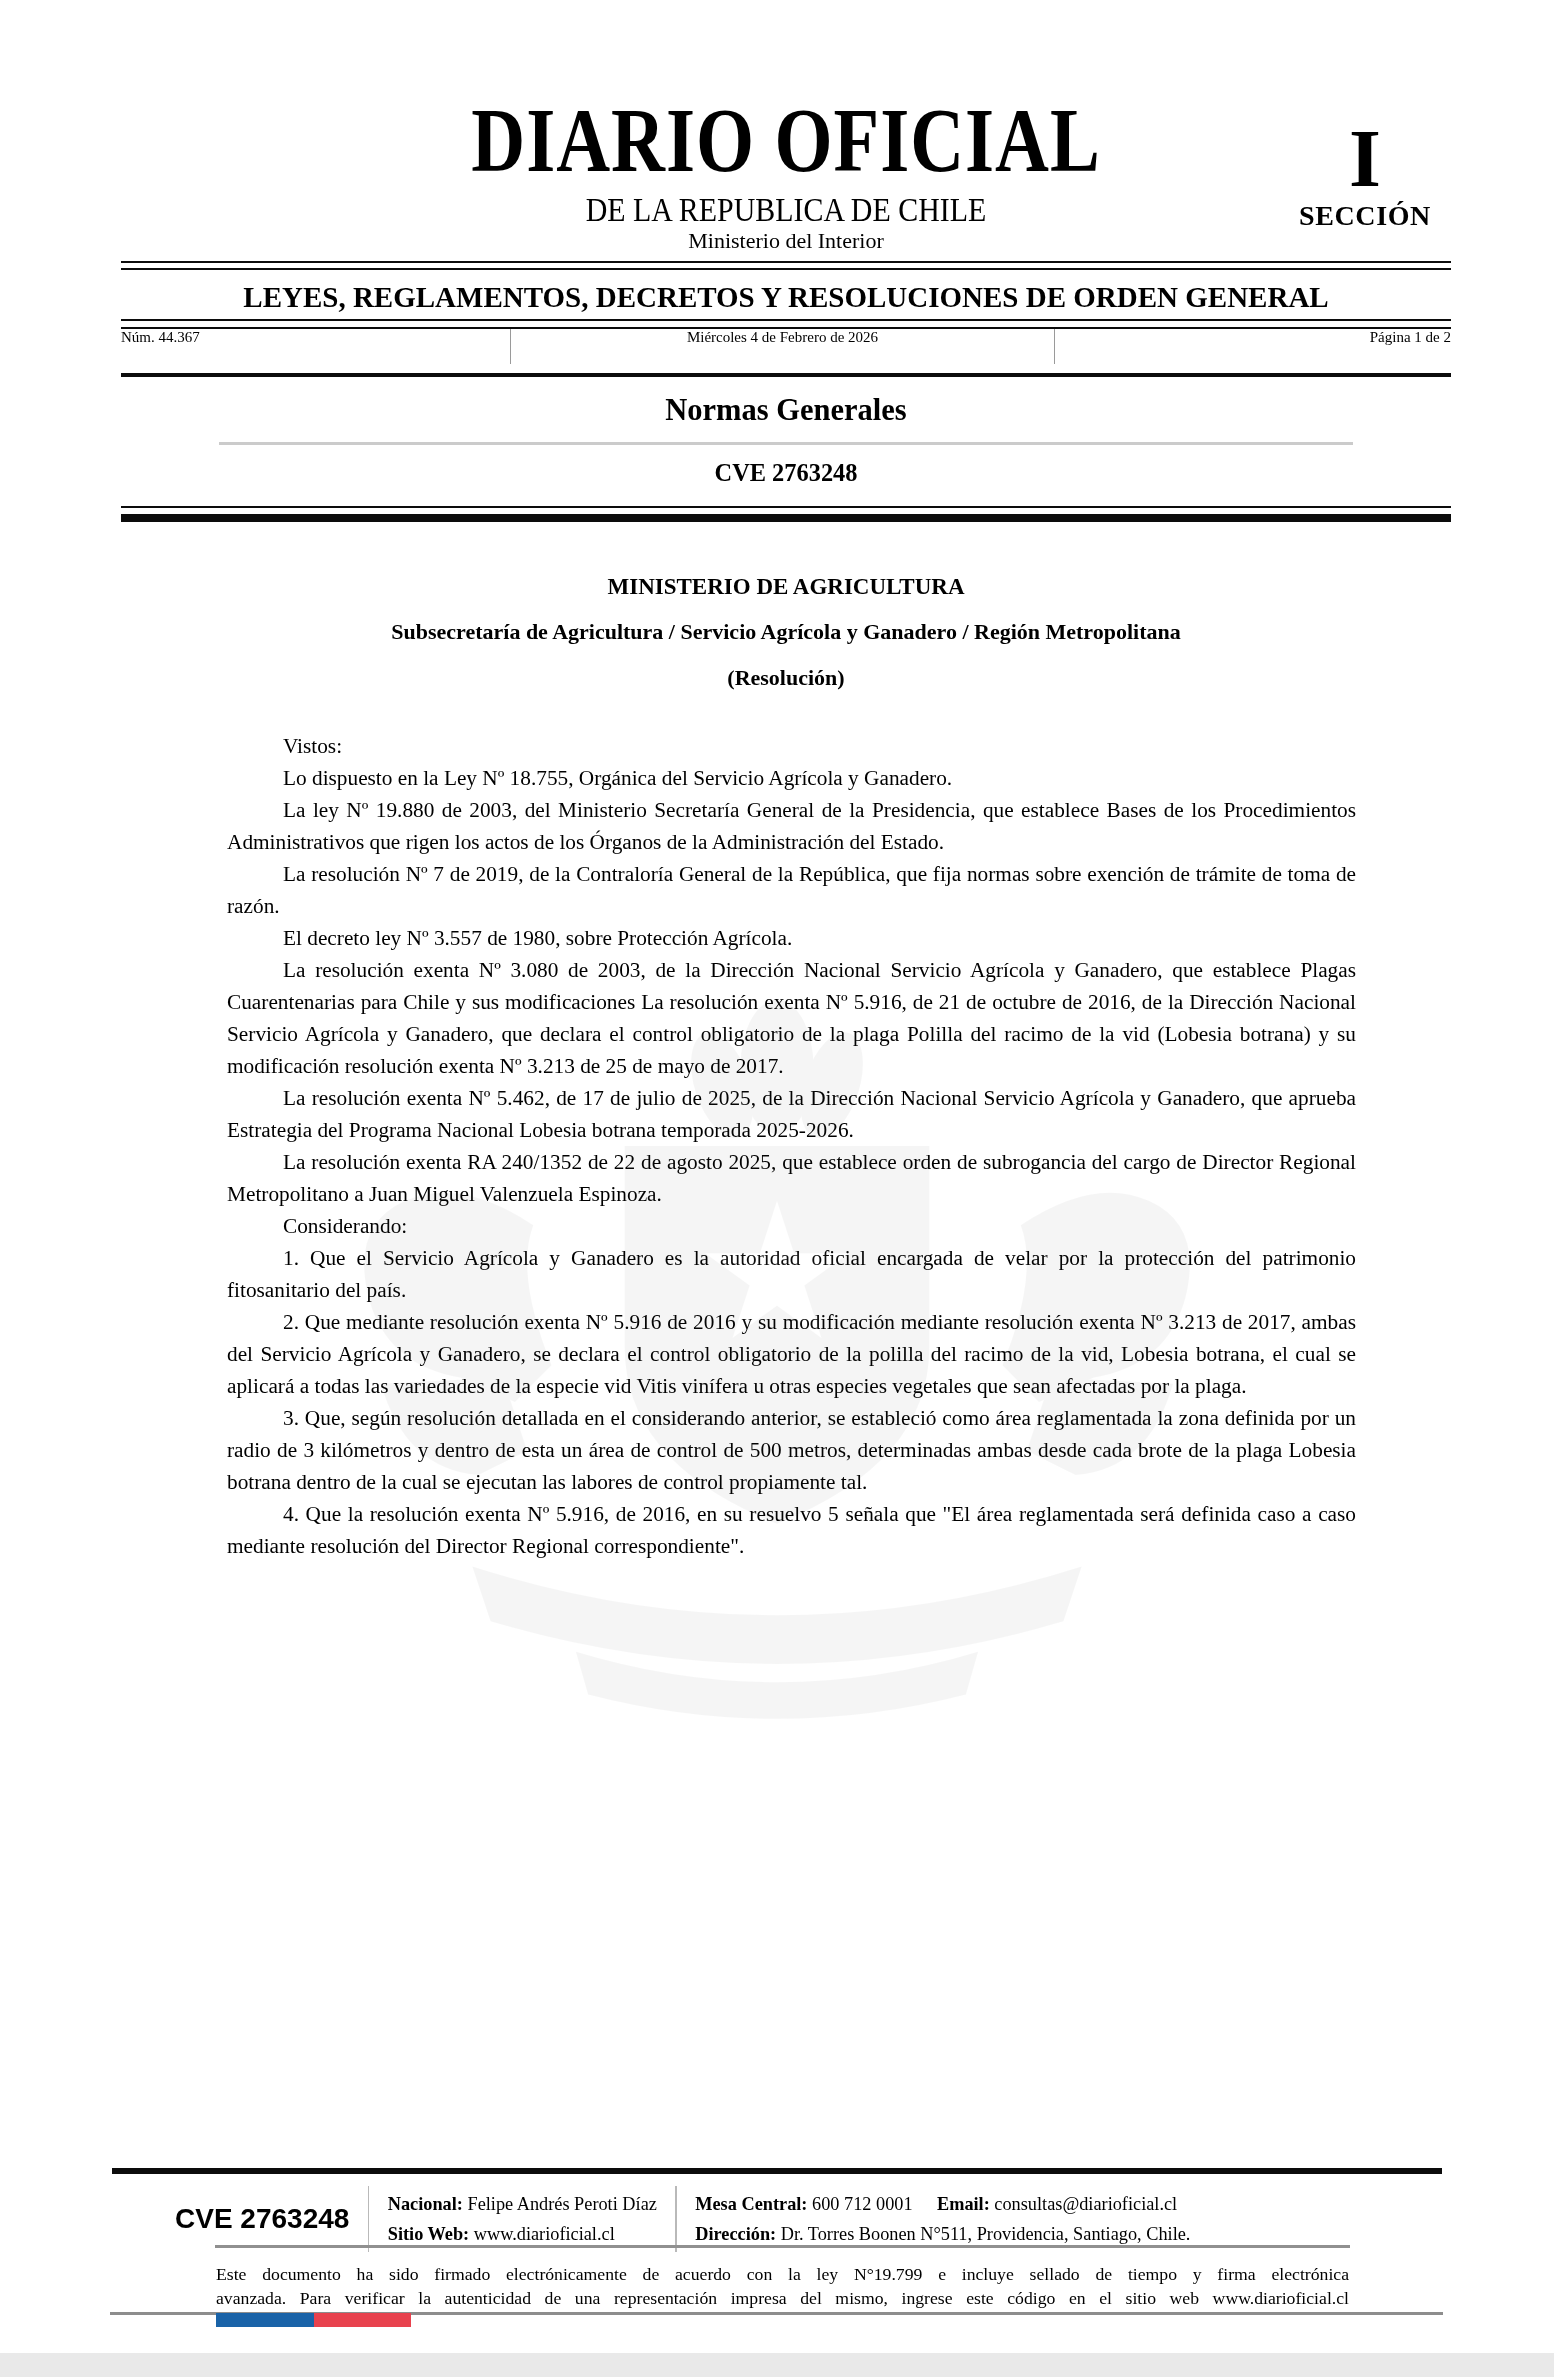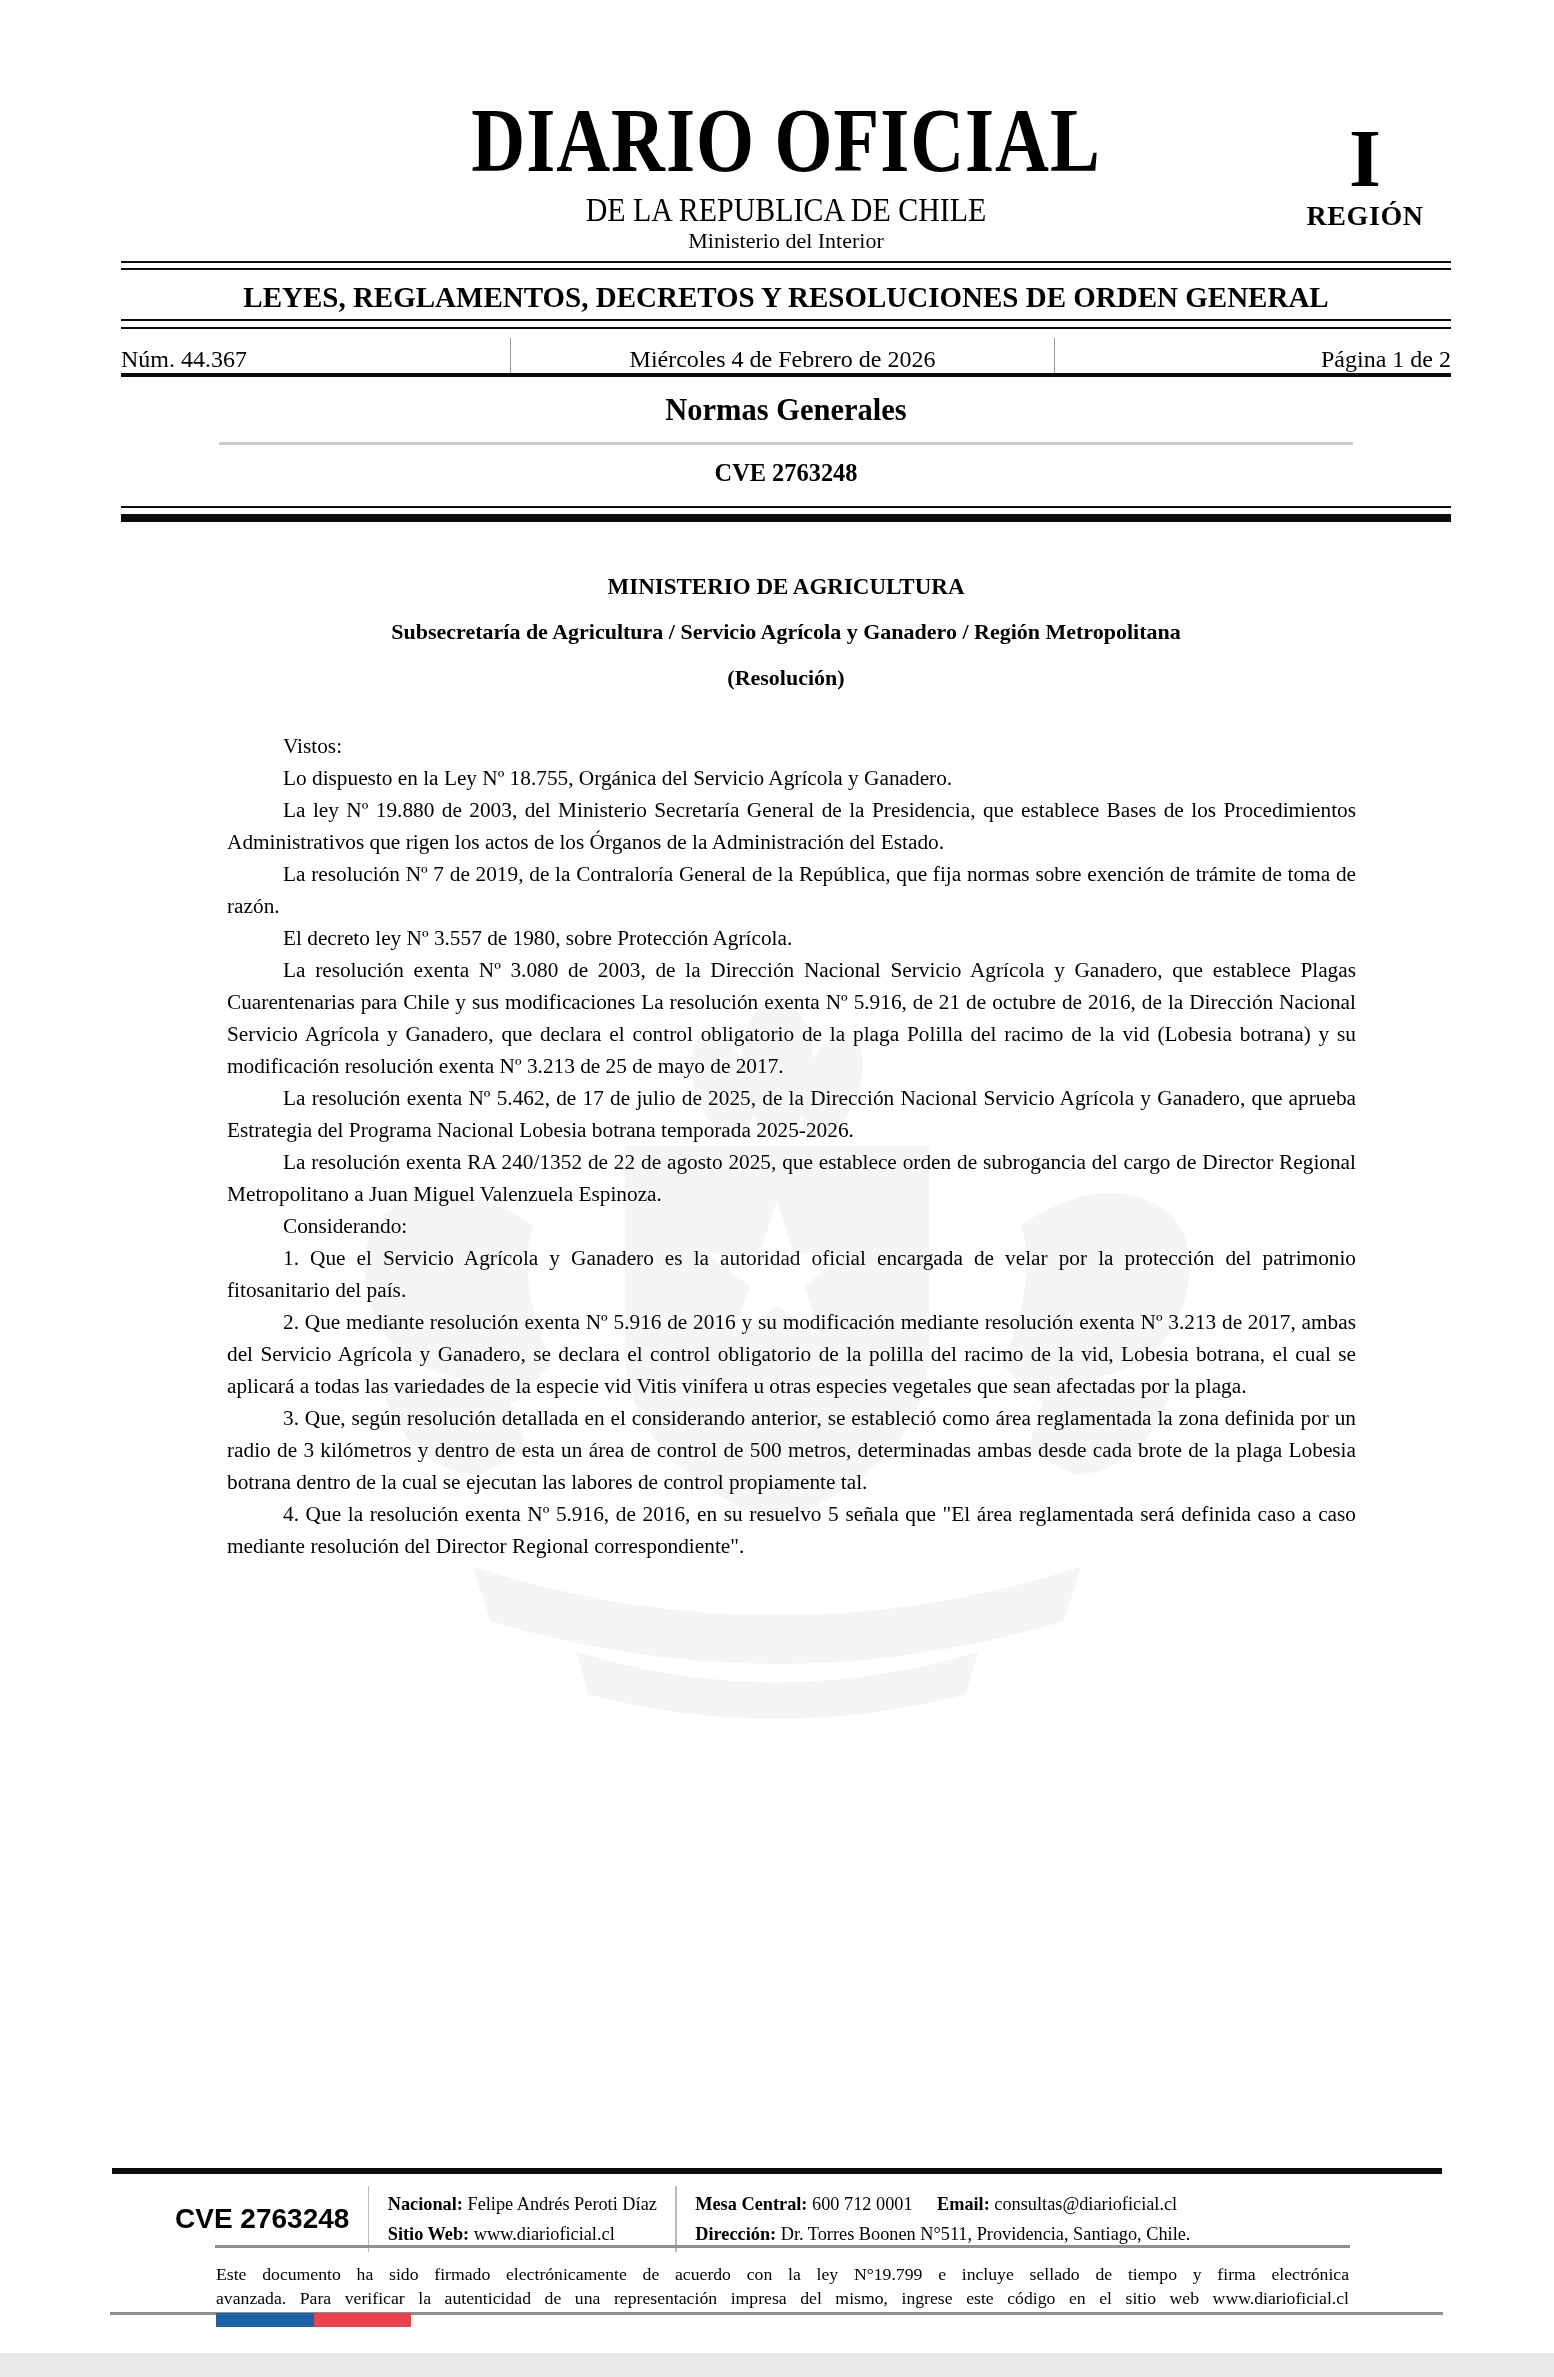--- a/index.html
+++ b/index.html
@@ -20,21 +20,21 @@
   
   .dbl-rule{margin:0 112px; height:5.5px; border-top:2.4px solid #0c0c0c; border-bottom:2.4px solid #0c0c0c;}
   .ruleA{margin-top:7.3px;}
   .ruleB{margin-top:4.9px;}
   .ruleC{margin:0 112px; height:4.3px; background:#0c0c0c;}
   .ruleD{margin:17.7px 112px 0; height:1.8px; background:#0c0c0c;}
   .ruleD2{margin:5.5px 112px 0; height:8px; background:#0c0c0c;}
   .gray-rule1{margin:14.6px auto 0; width:1134px; height:2.4px; background:#cbcbcb;}
   
   .banner{margin-top:9.8px; text-align:center; font-weight:bold; font-size:29px; line-height:34px;}
-  .infobar{margin:0 112px; height:44px; display:flex; align-items:flex-end; font-size:24px;}
+  .infobar{margin:0 112px; height:44px; display:flex; align-items:flex-start; font-size:15px;}
   .infobar .cell-left{flex:0 0 389px; text-align:left;}
   .infobar .cell-mid{flex:1 1 auto; text-align:center;}
   .infobar .cell-right{flex:0 0 396px; text-align:right;}
   .vsep{width:1.2px; background:#9a9a9a; height:35px;}
   .section-heading{margin-top:16px; text-align:center; font-weight:bold; font-size:30.5px; line-height:35px;}
   .cve-heading{margin-top:13.4px; text-align:center; font-weight:bold; font-size:24.4px; line-height:30.5px;}
   
   .ministry-heading{margin-top:51px; text-align:center; font-weight:bold; font-size:23px; line-height:28px;}
   .article-sub{margin-top:17px; text-align:center; font-size:22px; line-height:27px;font-weight:bold;}
   .article-title{margin:22px 207px 0 218px; text-align:center; font-weight:bold; font-size:23px; line-height:37px;}
@@ -80,21 +80,21 @@
       <path d="M350 1120 q500 160 1000 0 l-30 90 q-470 140 -940 0 Z"></path>
       <path d="M520 1260 q330 100 660 0 l-20 70 q-310 80 -620 0 Z"></path>
     </g>
   </svg>
 
   <div class="mast-title">DIARIO OFICIAL</div>
   <div class="mast-sub">DE LA REPUBLICA DE CHILE</div>
   <div class="mast-ministry">Ministerio del Interior</div>
   <div class="section-box">
     <div class="section-numeral">I</div>
-    <div class="section-label">REGIÓN</div>
+    <div class="section-label">SECCIÓN</div>
   </div>
 
   <div class="dbl-rule ruleA"></div>
   <div class="banner">LEYES, REGLAMENTOS, DECRETOS Y RESOLUCIONES DE ORDEN GENERAL</div>
   <div class="dbl-rule ruleB"></div>
 
   <div class="infobar">
     <div class="cell-left">Núm. 44.367</div>
     <div class="vsep"></div>
     <div class="cell-mid">Miércoles 4 de Febrero de 2026</div>

